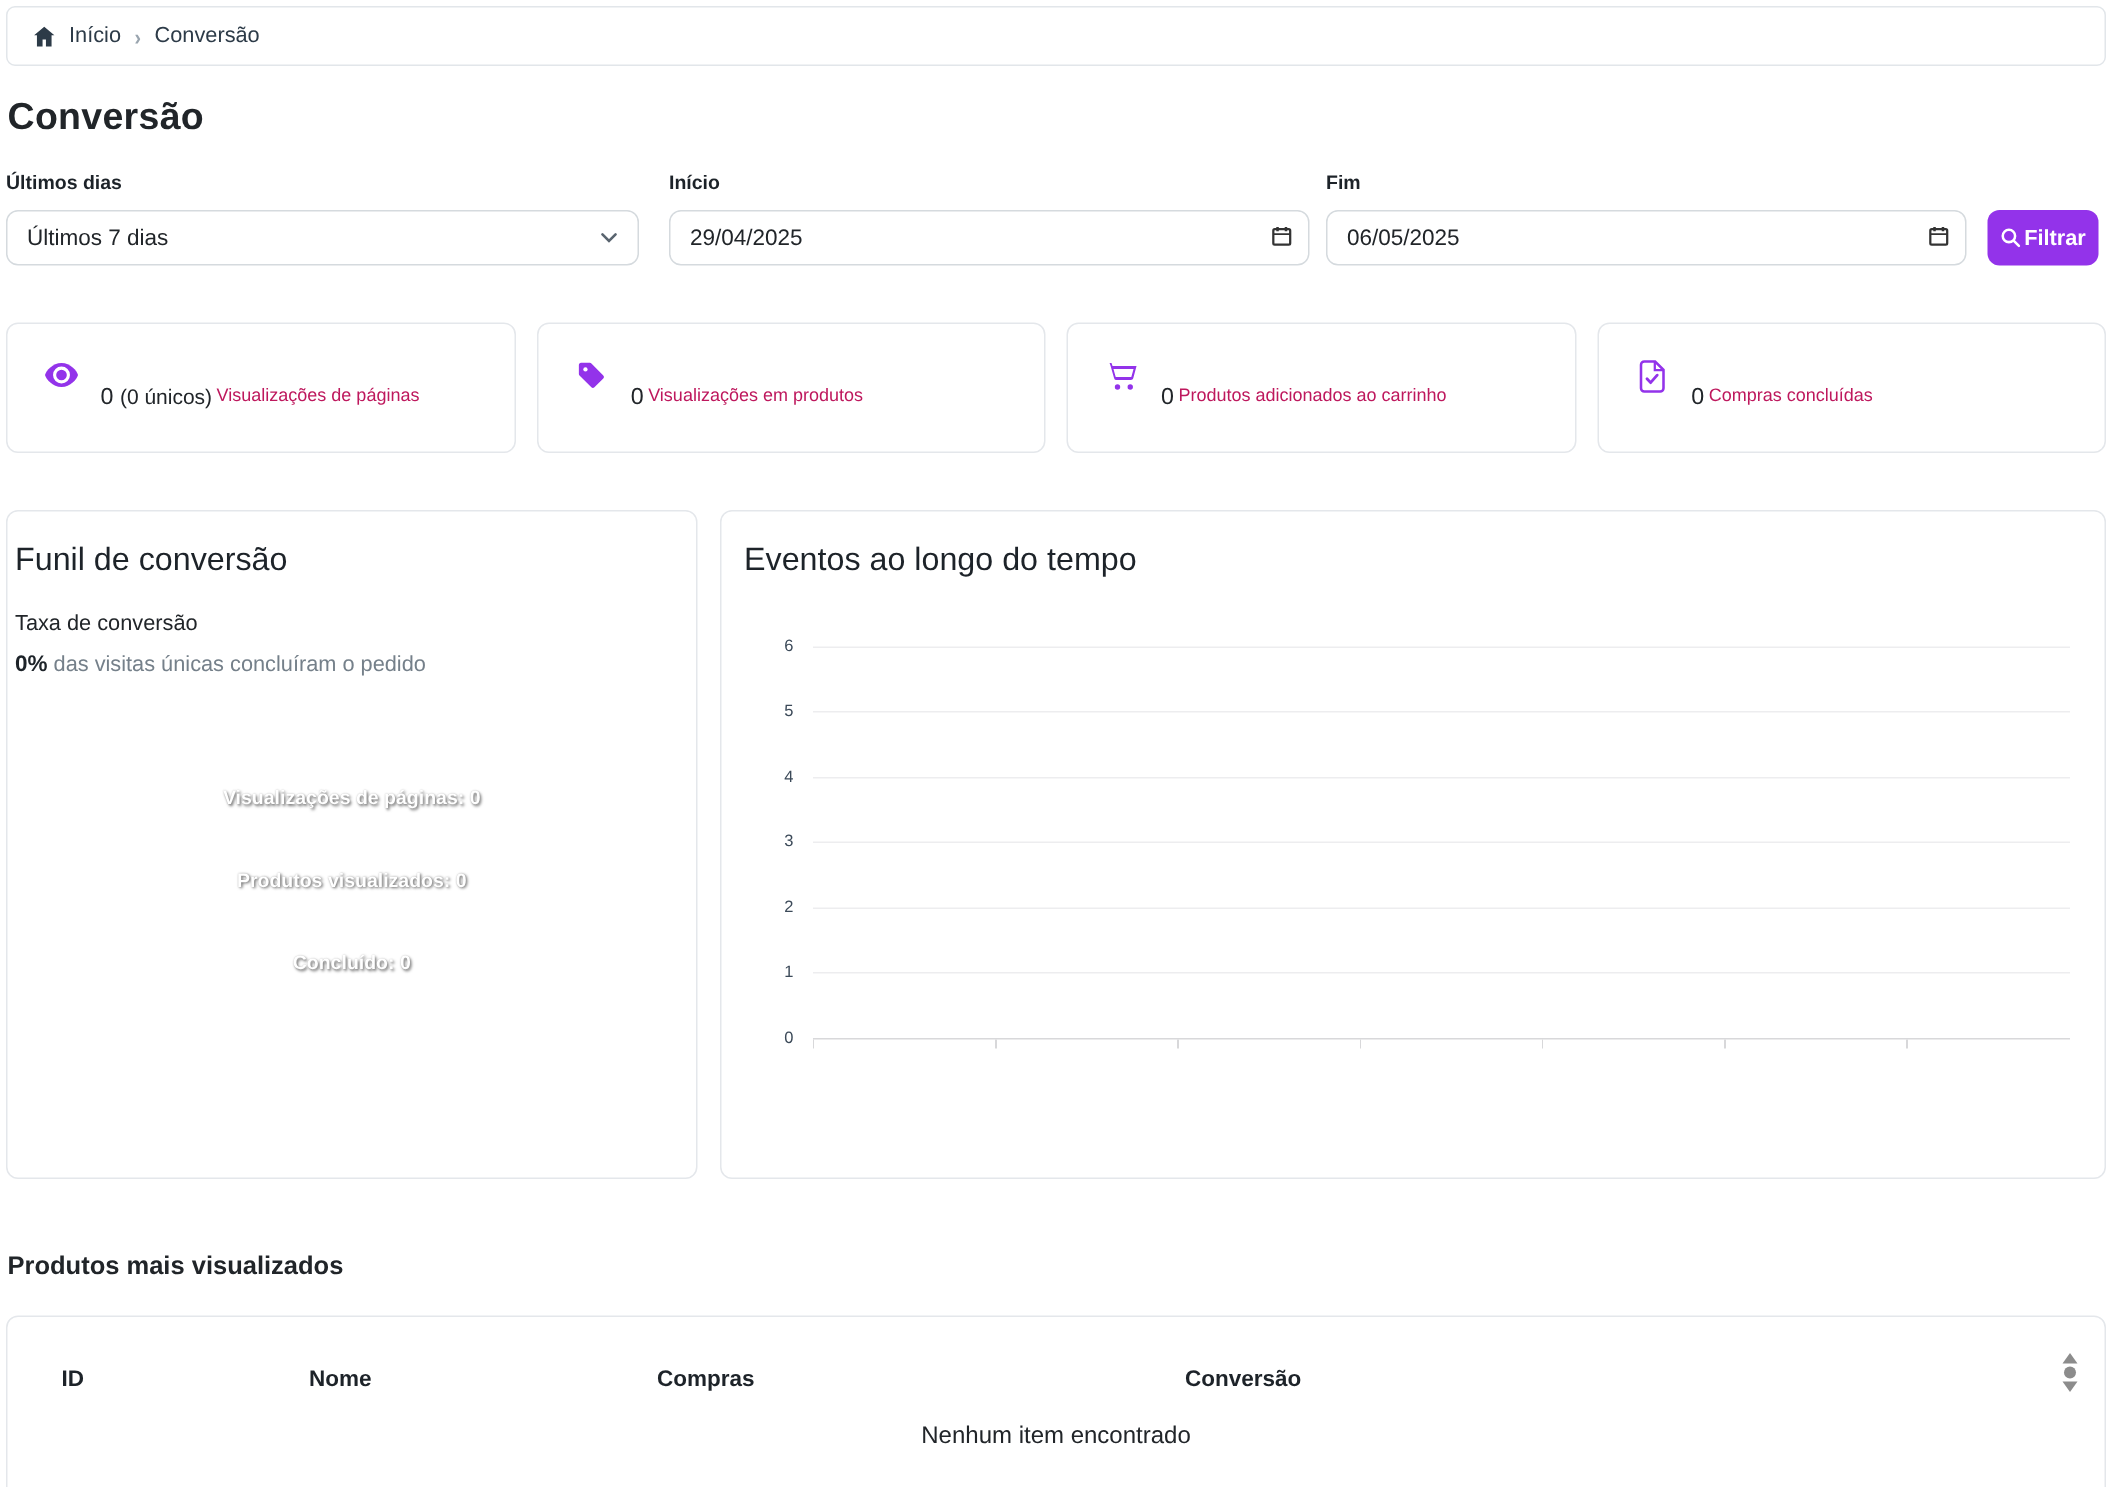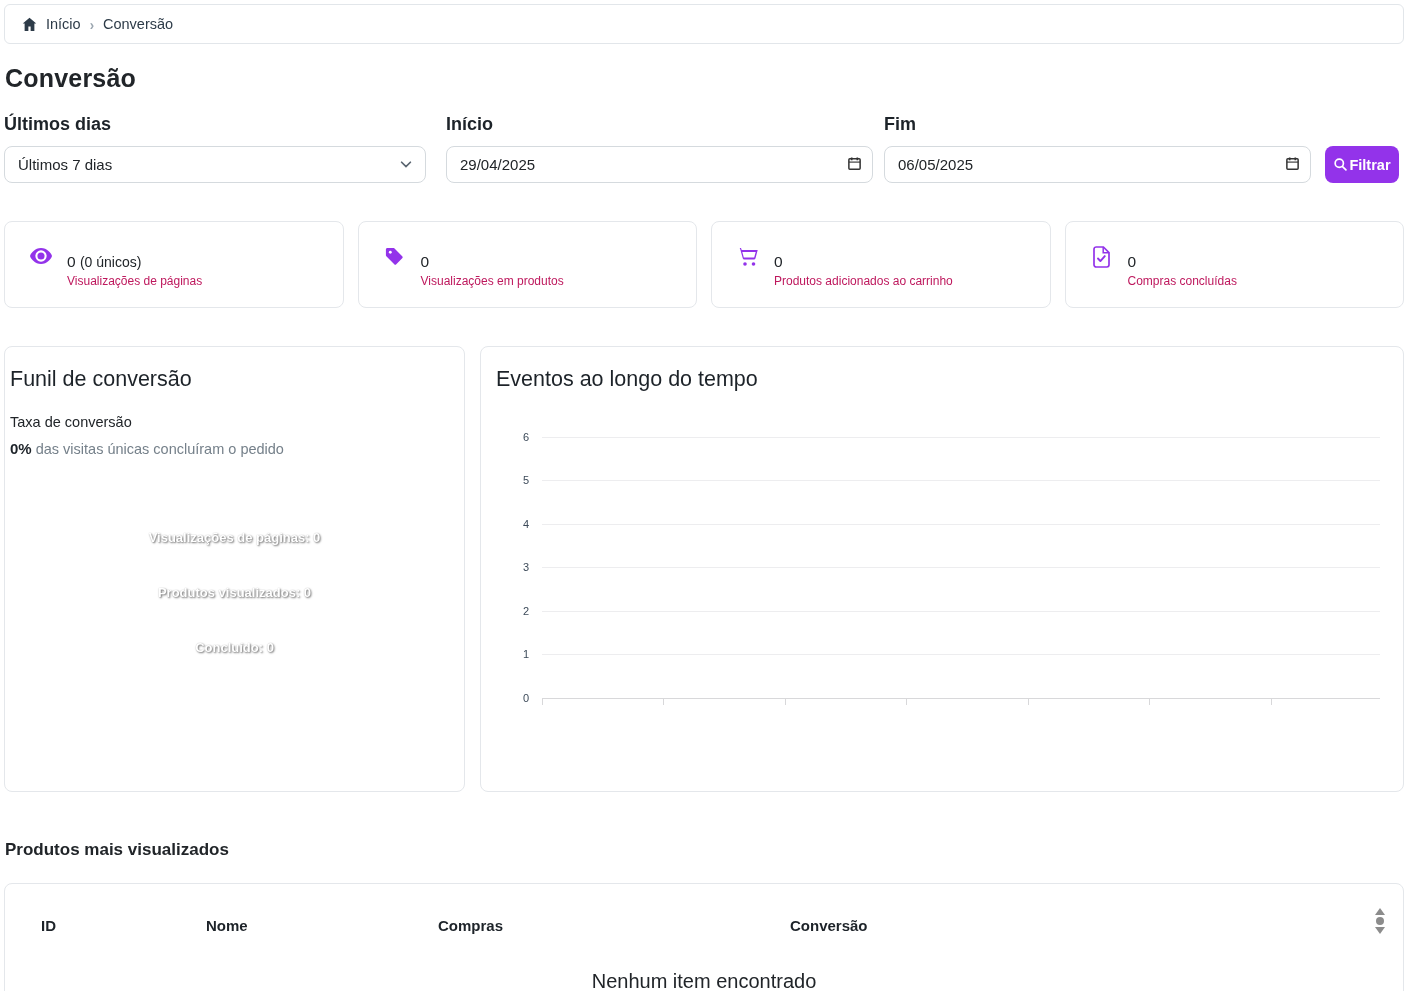--- a/index.html
+++ b/index.html
@@ -11,42 +11,42 @@
   .breadcrumb a { text-decoration:none; color:#2d3b48; font-size:14.5px; }
   .crumb-sep { color:#9aa5af; font-size:13px; font-weight:bold; transform:scaleY(1.15); }
   .home-ic { display:flex; align-items:center; }
 
   
   h1.page-title { font-size:25px; font-weight:800; margin:20px 0 0 1px; letter-spacing:0.2px; }
 
   
   .filters { display:flex; margin-top:21px; align-items:flex-end; }
   .field { display:flex; flex-direction:column; }
-  .field label { font-size:18px; font-weight:700; margin-bottom:11px; color:#1d2329; }
+  .field label { font-size:13px; font-weight:700; margin-bottom:11px; color:#1d2329; }
   .control { position:relative; height:37px; }
   .control select, .control input[type="text"] {
     width:100%; height:37px; border:1px solid #d5dade; border-radius:8px; background:#fff;
     font-family:"Liberation Sans",sans-serif; font-size:15px; color:#212529; padding:0 36px 0 13px;
     appearance:none; -webkit-appearance:none; outline:none;
   }
   .chev-down { position:absolute; right:13px; top:11px; pointer-events:none; }
   .cal-ic { position:absolute; right:11px; top:10px; pointer-events:none; }
   .f-period { width:422px; }
   .f-start  { width:427px; margin-left:20px; }
   .f-end    { width:427px; margin-left:11px; }
   .btn-filter { margin-left:14px; width:74px; height:37px; background:#9333ea; color:#fff; border:none;
     border-radius:8px; font-family:"Liberation Sans",sans-serif; font-size:14.5px; font-weight:700;
     display:flex; align-items:center; justify-content:center; gap:1px; cursor:pointer; }
 
   
   .stats { display:flex; gap:14px; margin-top:38px; }
   .stat-card { flex:1; height:87px; border:1px solid #e4e7eb; border-radius:8px; background:#fff;
     display:flex; align-items:center; padding:0 24px; gap:14px; }
   .stat-icon { width:24px; display:flex; justify-content:center; flex:none; align-self:flex-start; margin-top:24px; }
-  .stat-text { display:flex; flex-direction:column; gap:3px; margin-top:12px; }
+  .stat-text { display:flex; flex-direction:row; gap:3px; margin-top:12px; }
   .stat-value { font-size:15.5px; color:#212529; }
   .stat-value .extra { font-size:14px; }
   .stat-label { font-size:12px; color:#be185d; }
 
   
   .panels { display:flex; gap:15px; margin-top:38px; }
   .panel { border:1px solid #e4e7eb; border-radius:8px; background:#fff; position:relative; }
   .panel-funnel { width:461px; height:446px; padding:16px 5px; }
   .panel-events { flex:1; height:446px; padding:16px 15px; }
   .panel h2 { font-size:21.5px; font-weight:400; color:#1d2329; margin-top:4px; }
@@ -65,21 +65,21 @@
   .grid-row .gline { position:absolute; left:46px; right:0; top:0; height:1px; background:#ededef; }
   .grid-row.axis .gline { background:#d8d8da; }
   .x-ticks { position:absolute; left:46px; right:8px; height:6px; top:262px;
     background:repeating-linear-gradient(to right, #d8d8da 0 1px, transparent 1px 121.5px); }
 
   
   h3.tbl-title { font-size:17px; font-weight:800; margin:48px 0 12px 1px; }
   .table-card { border:1px solid #e4e7eb; border-radius:8px; background:#fff; margin-top:23px; height:132px; position:relative; padding-top:33px; }
   .tbl-head { display:grid; grid-template-columns:165px 232px 352px 288px 1fr; padding-left:36px; }
   .tbl-head span { font-size:15px; font-weight:700; color:#1d2329; }
-  .tbl-empty { text-align:center; font-size:20px; color:#212529; margin-top:36px; }
+  .tbl-empty { text-align:center; font-size:16px; color:#212529; margin-top:21px; }
   .sort-ctl { position:absolute; right:18px; top:24px; display:flex; flex-direction:column; align-items:center; gap:2px; color:#8c8c8c; }
   .tri-up { width:0; height:0; border-left:5px solid transparent; border-right:5px solid transparent; border-bottom:7px solid #8c8c8c; }
   .tri-down { width:0; height:0; border-left:5px solid transparent; border-right:5px solid transparent; border-top:7px solid #8c8c8c; }
   .dot { width:8px; height:8px; border-radius:50%; background:#8c8c8c; }
 </style>
 </head>
 <body>
 
 <div class="page">
 

